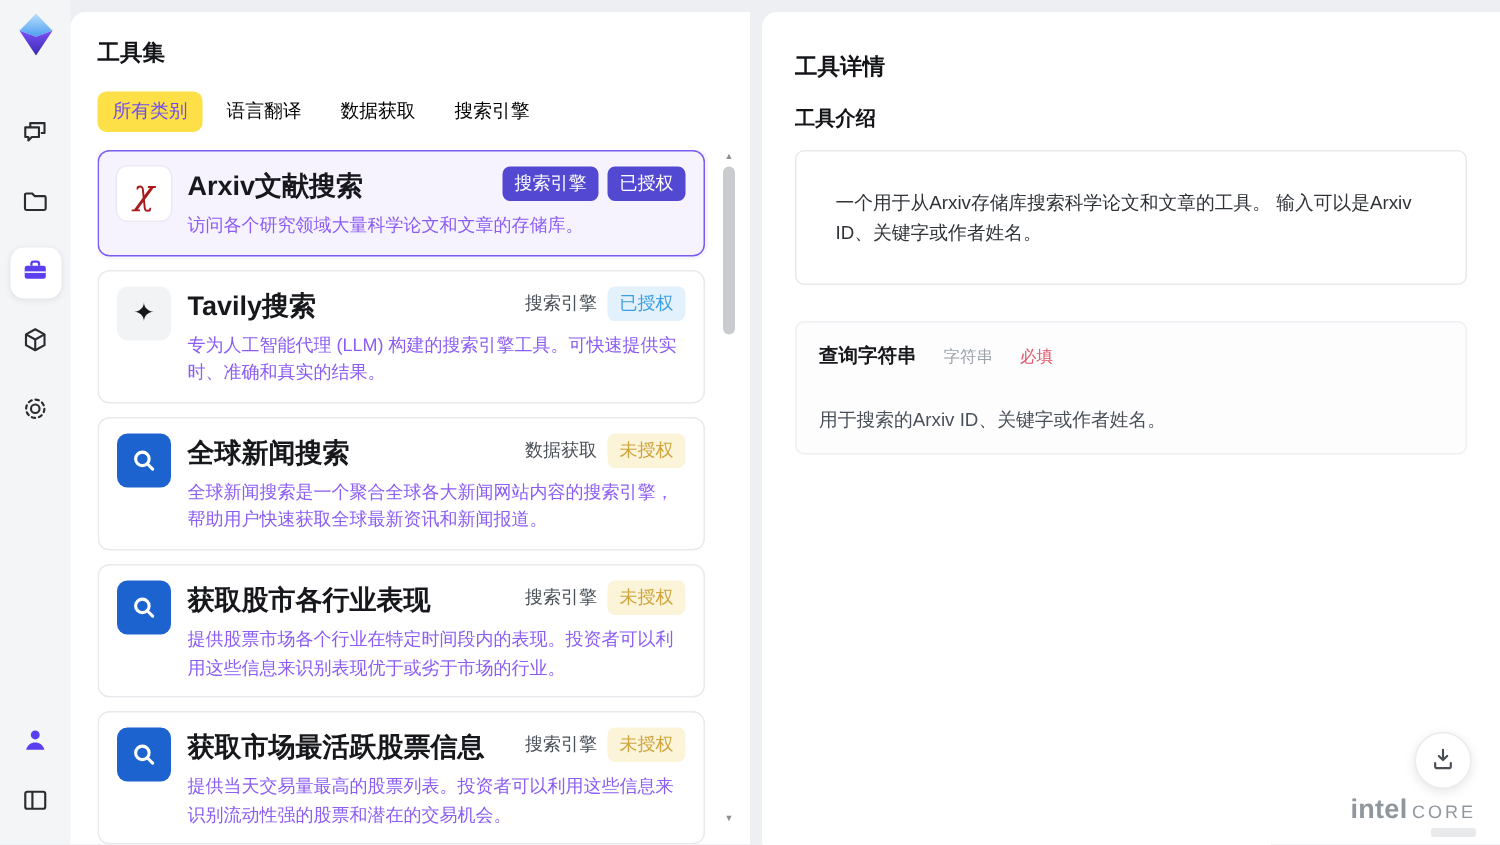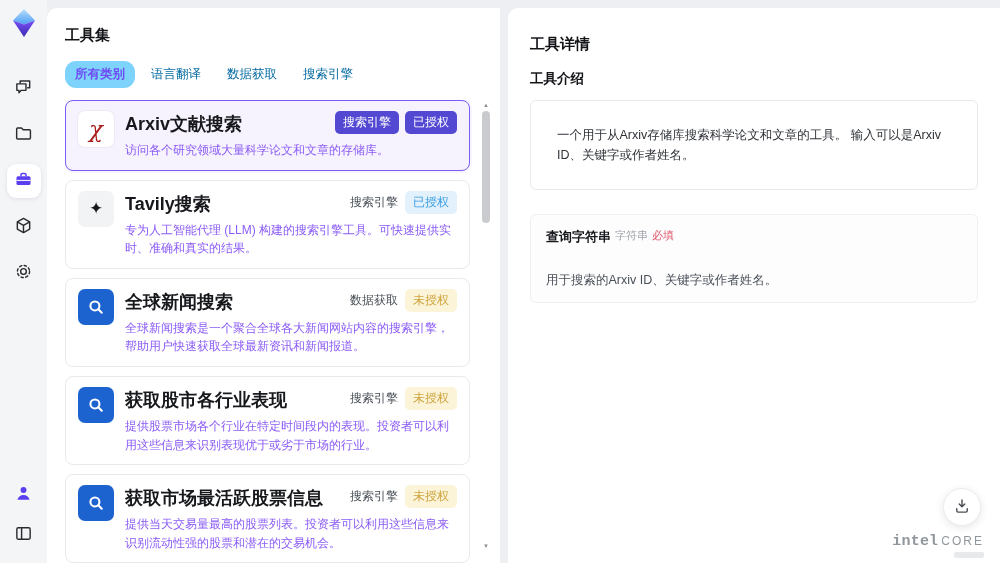--- a/index.html
+++ b/index.html
@@ -31,22 +31,22 @@
   .list-panel {
     width:453px; background:#fff; border-top-left-radius:10px;
     padding:18px 0 0 18px; display:flex; flex-direction:column; overflow:hidden;
   }
   .detail-panel { flex:1; background:#fff; border-top-left-radius:10px; padding:27px 22px; }
 
   .panel-title { font-size:15px; font-weight:700; margin:0 0 16px; color:#141519; }
 
   
   .tabs { display:flex; gap:6px; margin-bottom:12px; }
-  .tab { font-size:12.5px; color:#0369a1; padding:5px 10px; border-radius:6px; cursor:pointer; white-space:nowrap; }
-  .tab.active { color:#6d4cf2; background:#7dd3fc; font-weight:700;border-radius:11px; }
+  .tab { font-size:12.5px; color:#000000; padding:5px 10px; border-radius:6px; cursor:pointer; white-space:nowrap; }
+  .tab.active { color:#6d4cf2; background:#fde047; font-weight:400; }
 
   
   .list-wrap { position:relative; flex:1; overflow:hidden; padding-right:30px; }
   .card {
     position:relative; display:flex; gap:11px; padding:10px 12px;
     border:1px solid #e8eaee; border-radius:8px; margin-bottom:9px;
     background:#fff; cursor:pointer;
   }
   .card.selected {
     border:1.5px solid #7b5bf2; background:#f7f3fe;
@@ -80,35 +80,35 @@
     font-size:6px; color:#8b8f94; user-select:none;
   }
   .sb-thumb { width:8px; height:112px; background:#c9cbce; border-radius:4px; margin-top:3px; }
   .sb-arrow.bottom { margin-top:auto; }
 
   
   .section-h { font-size:13.5px; font-weight:700; color:#141519; margin:0 0 12px; }
   .intro-box { border:1px solid #e7e9ed; border-radius:6px; padding:12px 14px; margin-bottom:24px; }
   .intro-box p { margin:12px; font-size:12.5px; color:#2f3338; line-height:1.6; }
   .param-card { border:1px solid #eef0f3; background:#fdfdfe; border-radius:6px; padding:13px 15px; }
-  .param-head { display:flex; align-items:flex-start; gap:4px; }
+  .param-head { display:flex; align-items:center; gap:18px; }
   .param-name { font-size:13px; font-weight:700; color:#17181c; }
   .param-type { font-size:11px; color:#9aa1a9; }
   .param-required { font-size:11px; color:#e0566a; }
   .param-desc { margin:26px 0 0; font-size:12.5px; color:#4a5058; }
 
   
   .fab {
     position:absolute; right:19px; bottom:37px; width:38px; height:38px;
     border-radius:50%; background:#fff; border:1px solid #ececee;
     box-shadow:0 2px 8px rgba(0,0,0,.10);
     display:flex; align-items:center; justify-content:center; cursor:pointer;
   }
   .brand { position:absolute; right:16px; bottom:13px; color:#8f969c; display:flex; align-items:baseline; }
-  .brand .b1 { font-weight:700; font-size:15px; letter-spacing:.2px;font-family:Liberation Mono, monospace; }
+  .brand .b1 { font-weight:700; font-size:18px; letter-spacing:.2px; }
   .brand .b2 { margin-left:3px; font-size:12px; letter-spacing:2px; }
   .brand-bar { position:absolute; right:16px; bottom:5px; width:30px; height:6px; background:#e7e9eb; border-radius:2px; }
 </style>
 </head>
 <body>
 
 <aside class="rail">
   <div class="logo">
     <svg width="26" height="30" viewBox="0 0 26 30">
       <defs>

